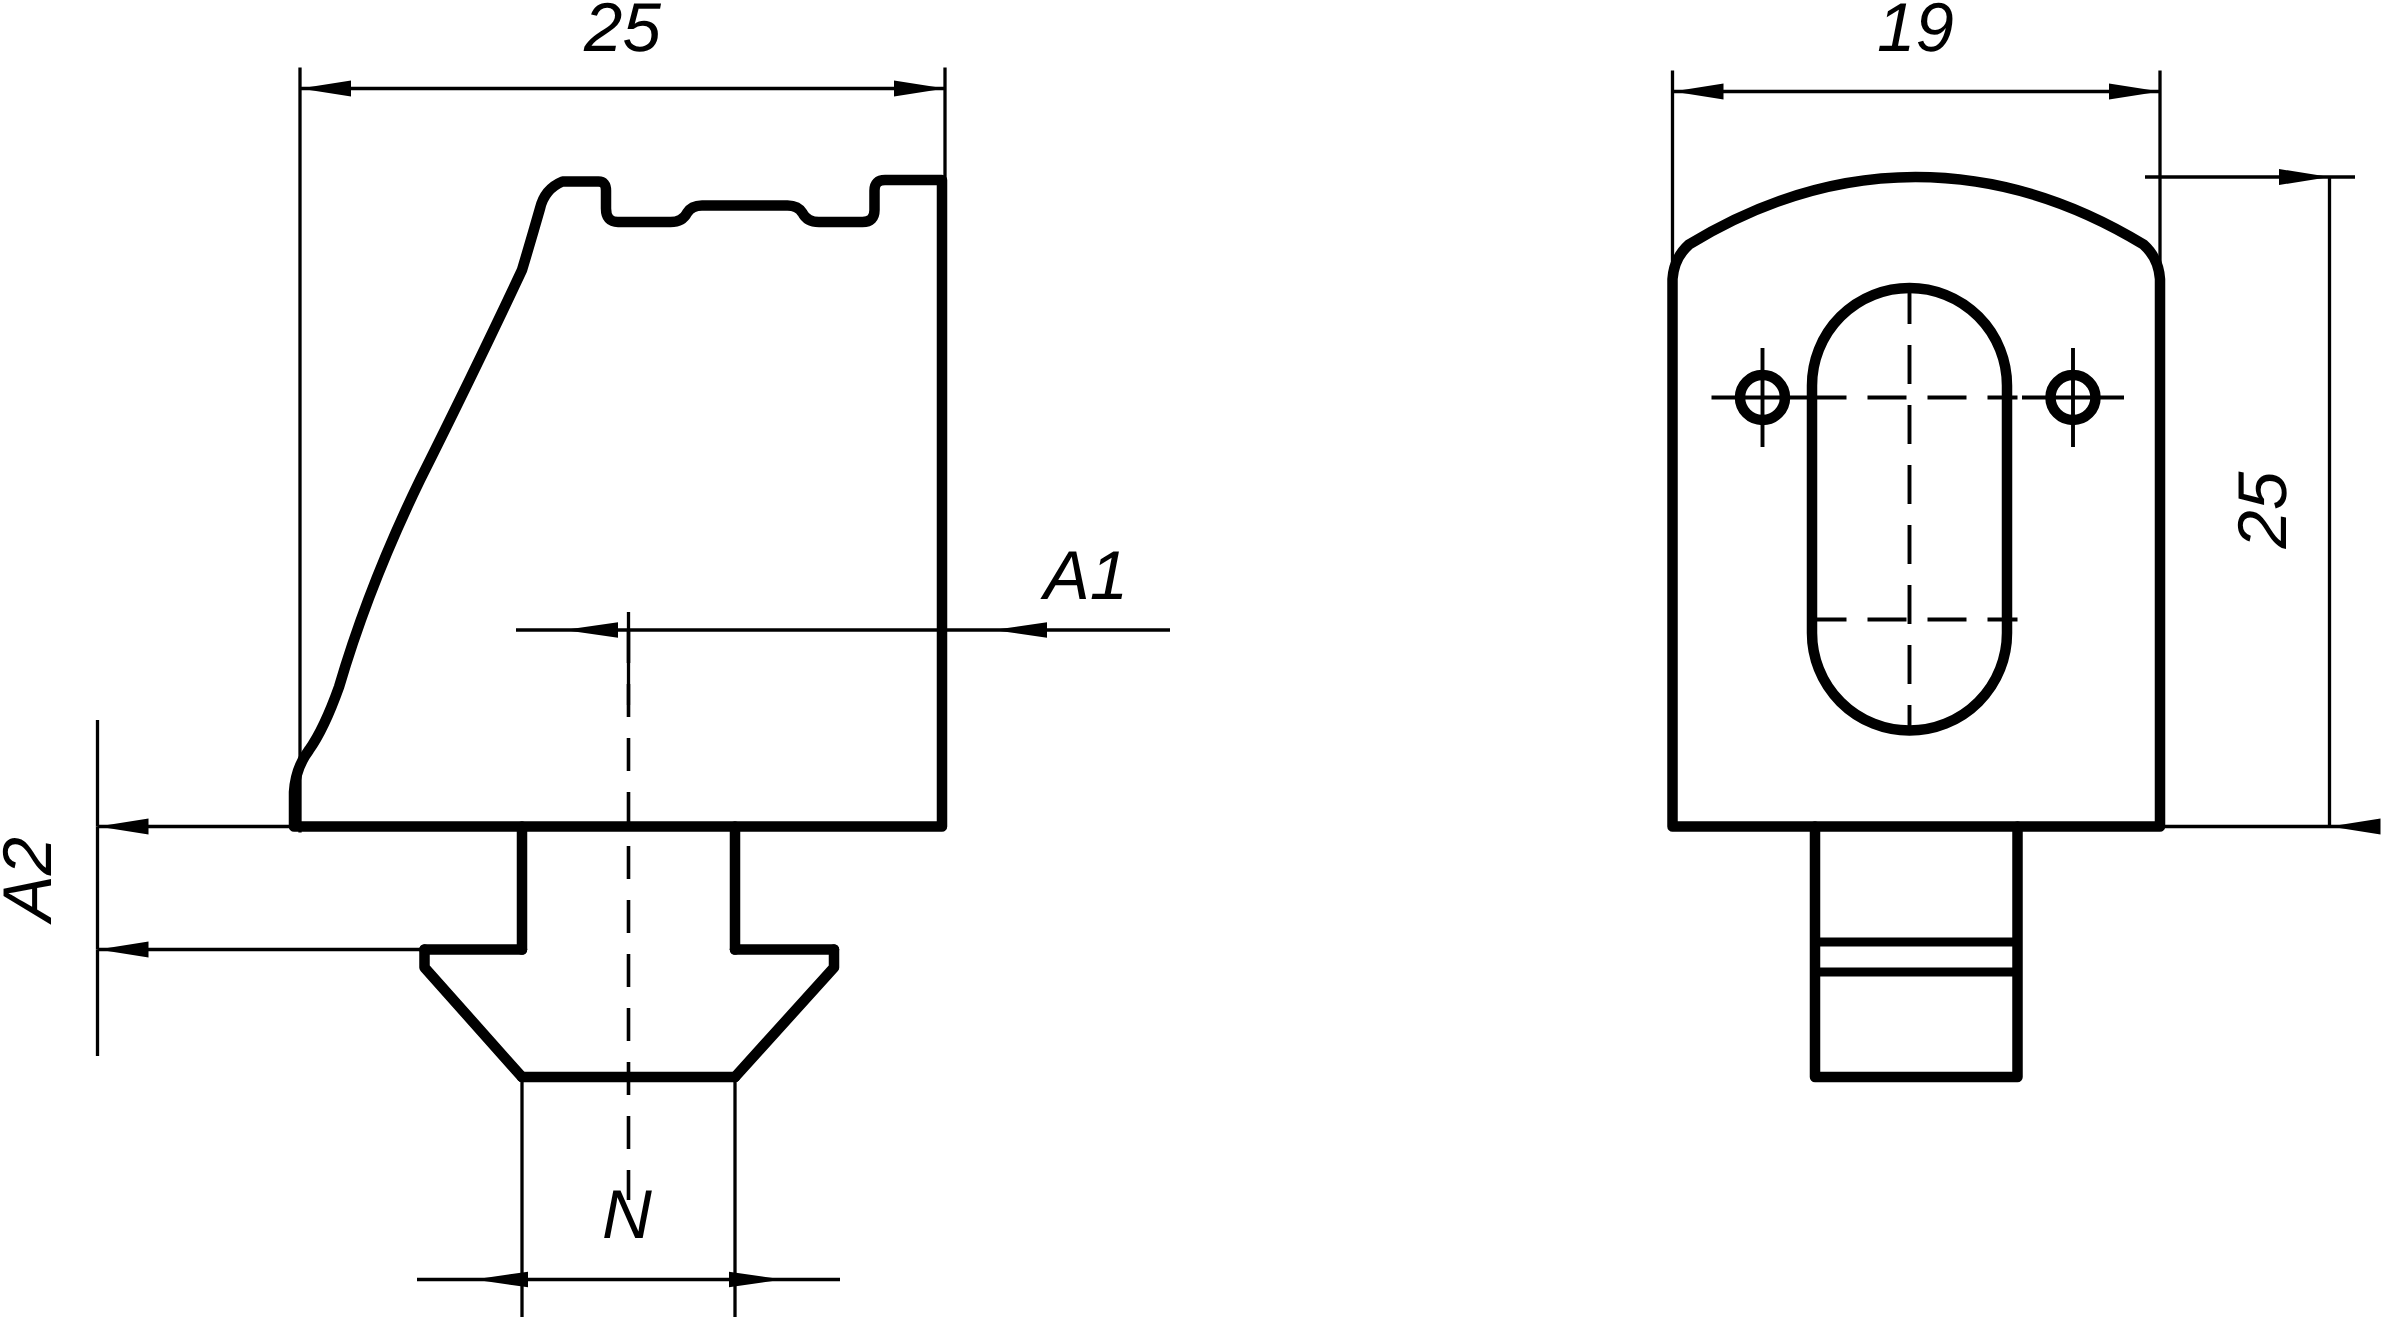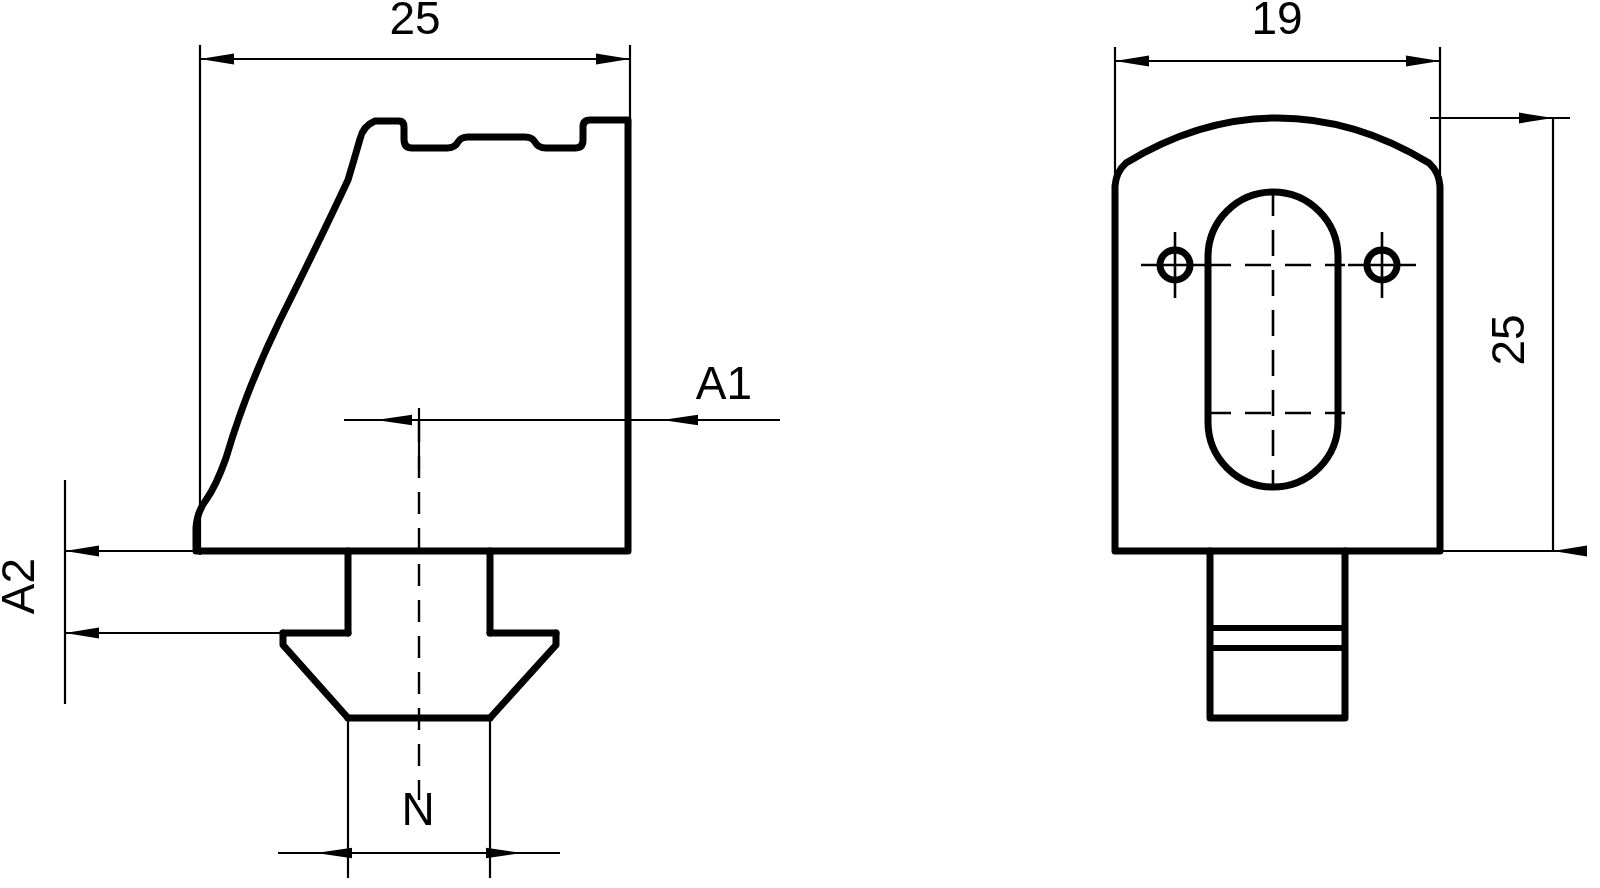--- a/index.html
+++ b/index.html
@@ -6,20 +6,21 @@
   html,body{margin:0;padding:0;background:#ffffff;}
   body{
     font-family:"Liberation Sans", sans-serif;
     width:1600px;height:888px;
     overflow:hidden;
     position:relative;
   }
   #drawing-root{
     position:absolute;left:0;top:0;width:1600px;height:888px;
     background:#ffffff;
+    font-style:italic;
   }
   svg#cad{display:block;width:1600px;height:888px;}
   text.dim-label{
     font-family:"Liberation Sans", sans-serif;
     font-size:46px;
     fill:#000000;
     text-anchor:middle;
     dominant-baseline:auto;
   }
 </style>

